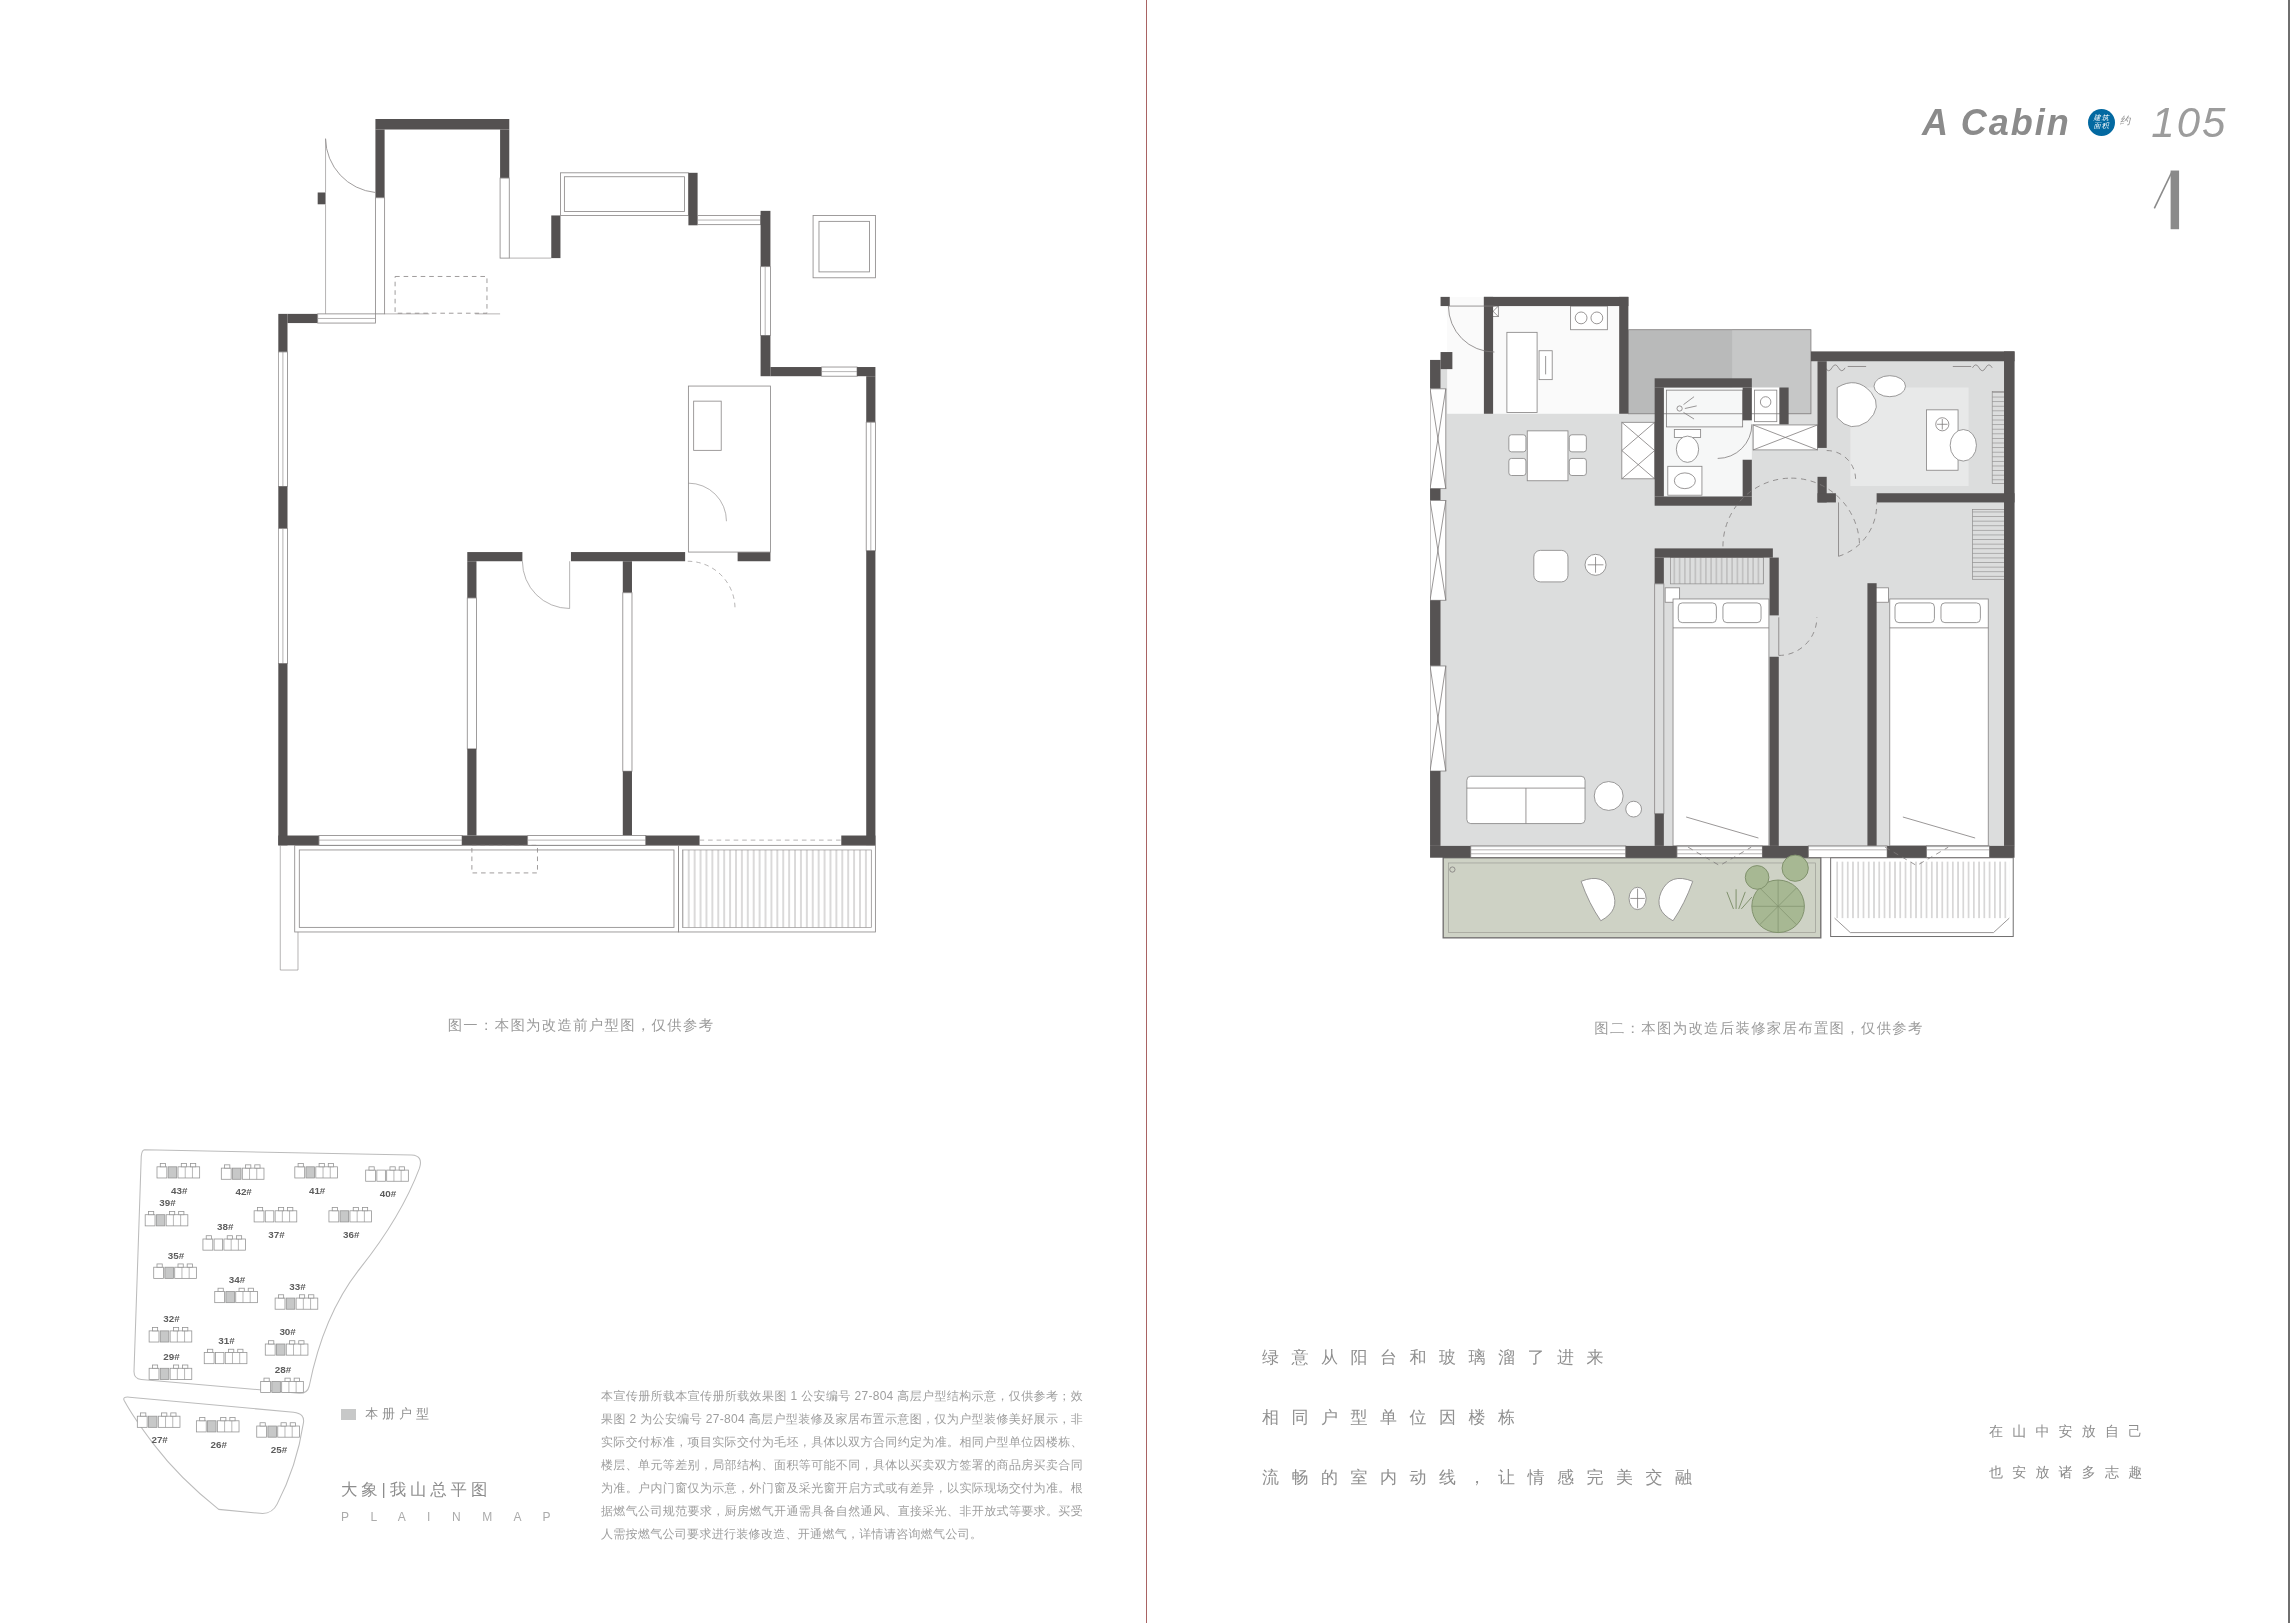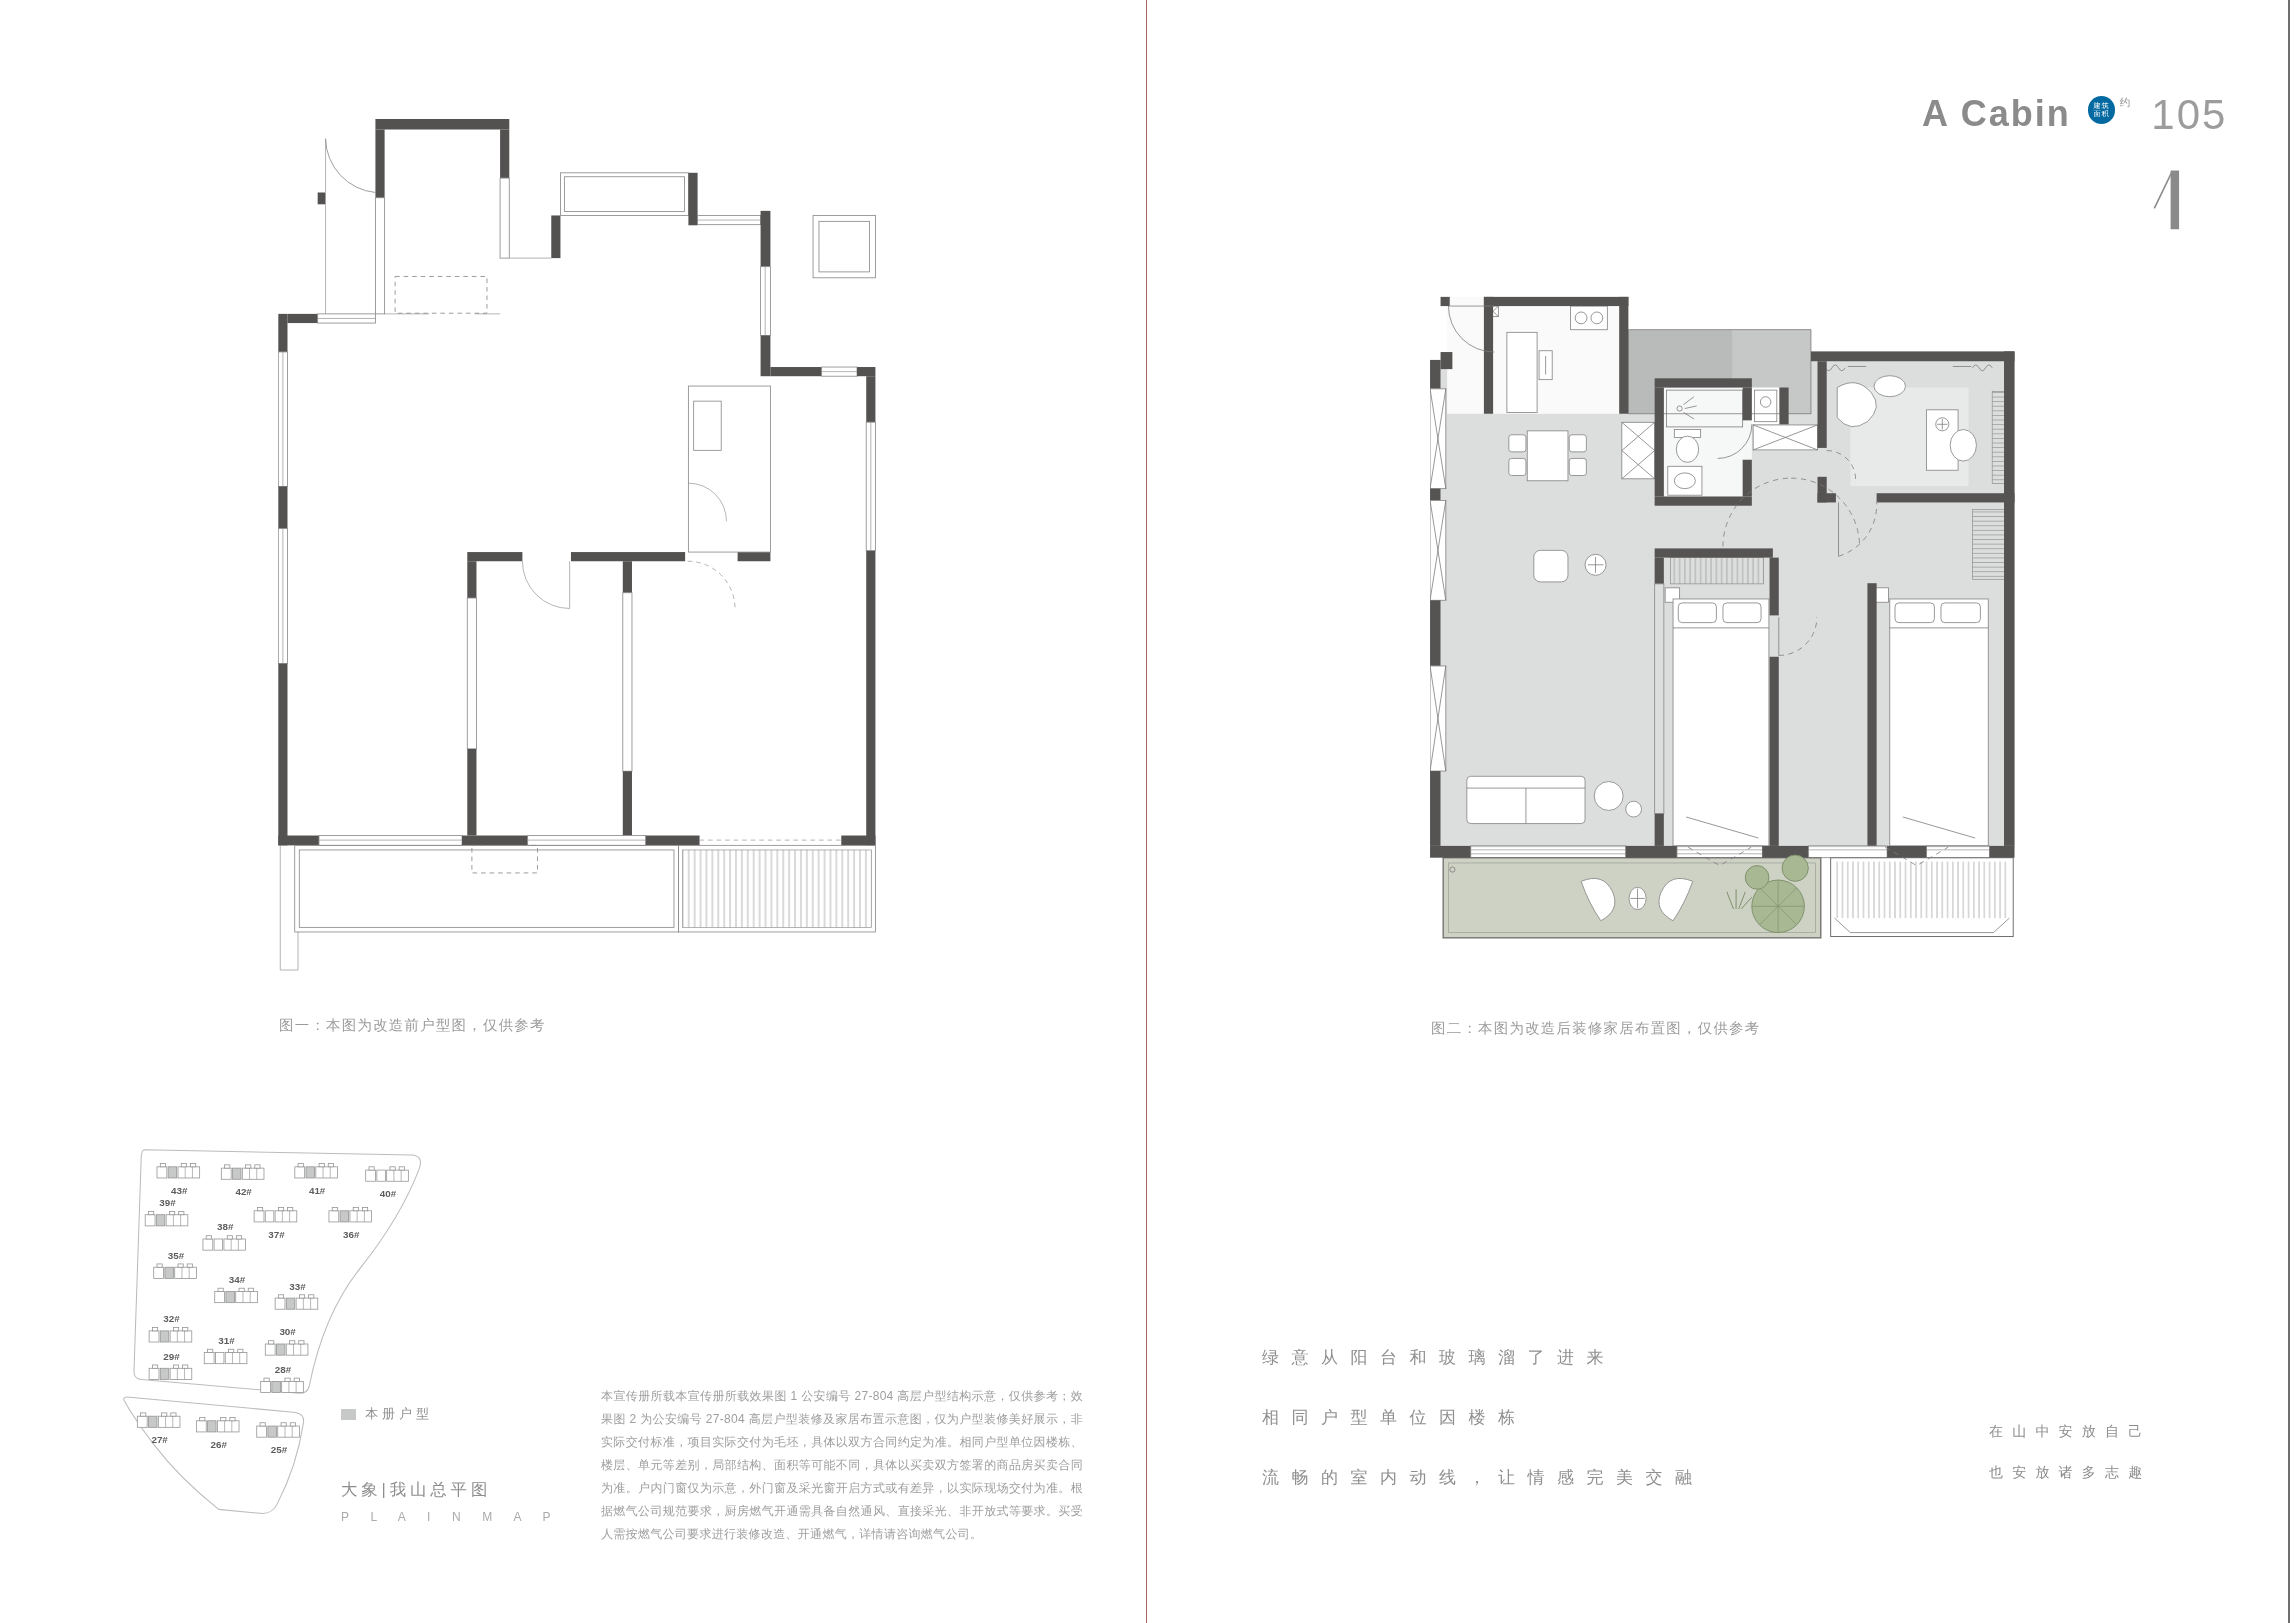--- a/index.html
+++ b/index.html
@@ -4,30 +4,30 @@
 <style>
   html,body{margin:0;padding:0;background:#e8e8e8;}
   .canvas{position:relative;width:2295px;height:1623px;background:#ffffff;overflow:hidden;
           font-family:"Liberation Sans","DejaVu Sans",sans-serif;}
   .abs{position:absolute;}
   
   .divider-center{left:1146px;top:0;width:1.3px;height:1623px;background:#a express;}
   .divider-center{background:#a96363;}
   .border-right{left:2288px;top:0;width:2px;height:1623px;background:#6f6f6f;}
   
-  .hdr{left:1922px;top:96px;width:309px;height:72px;display:flex;align-items:flex-start;}
+  .hdr{left:1922px;top:87px;width:309px;height:72px;display:flex;align-items:center;font-style:italic;}
   .hdr-name{font-size:36px;font-weight:bold;color:#8b8b8b;letter-spacing:2px;line-height:1;}
   .hdr-badge{width:27.6px;height:27.6px;border-radius:50%;background:#0369a1;color:#ffffff;
              display:flex;flex-direction:column;align-items:center;justify-content:center;
              margin:0 0 1.3px 17px;}
   .hdr-badge span{font-size:7.2px;line-height:7.9px;letter-spacing:0.7px;}
   .hdr-approx{font-size:10.5px;color:#8f8f8f;margin:0 0 3.9px 4.6px;}
   .hdr-area{font-size:42px;font-weight:300;color:#9c9c9c;letter-spacing:2px;line-height:0.92;margin-left:21px;}
   
-  .caption{font-size:14.4px;color:#9b9b9b;letter-spacing:1.3px;}
+  .caption{font-size:14.4px;color:#9b9b9b;letter-spacing:1.3px;text-align:center;}
   .cap1{left:279px;top:1016px;width:604px;}
   .cap2{left:1431px;top:1019px;width:656px;}
   
   .legend{left:341px;top:1405px;display:flex;align-items:center;}
   .legend-swatch{width:15px;height:11px;background:#c7c8c8;margin-right:9.2px;}
   .legend-label{font-size:13px;color:#8f8f8f;letter-spacing:3.9px;}
   .map-title{left:341px;top:1479px;}
   .map-title-cn{font-size:16.4px;color:#8d8d8d;letter-spacing:3.9px;}
   .map-title-en{font-size:12px;color:#ababab;letter-spacing:9.2px;margin-top:9.2px;}
   

